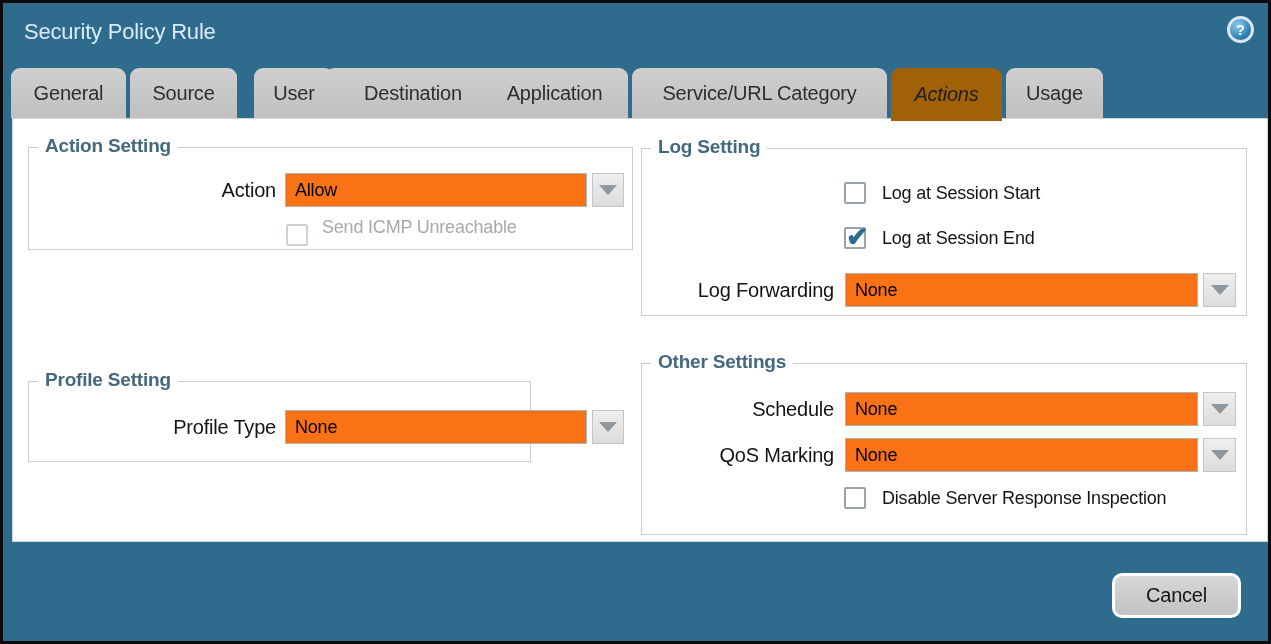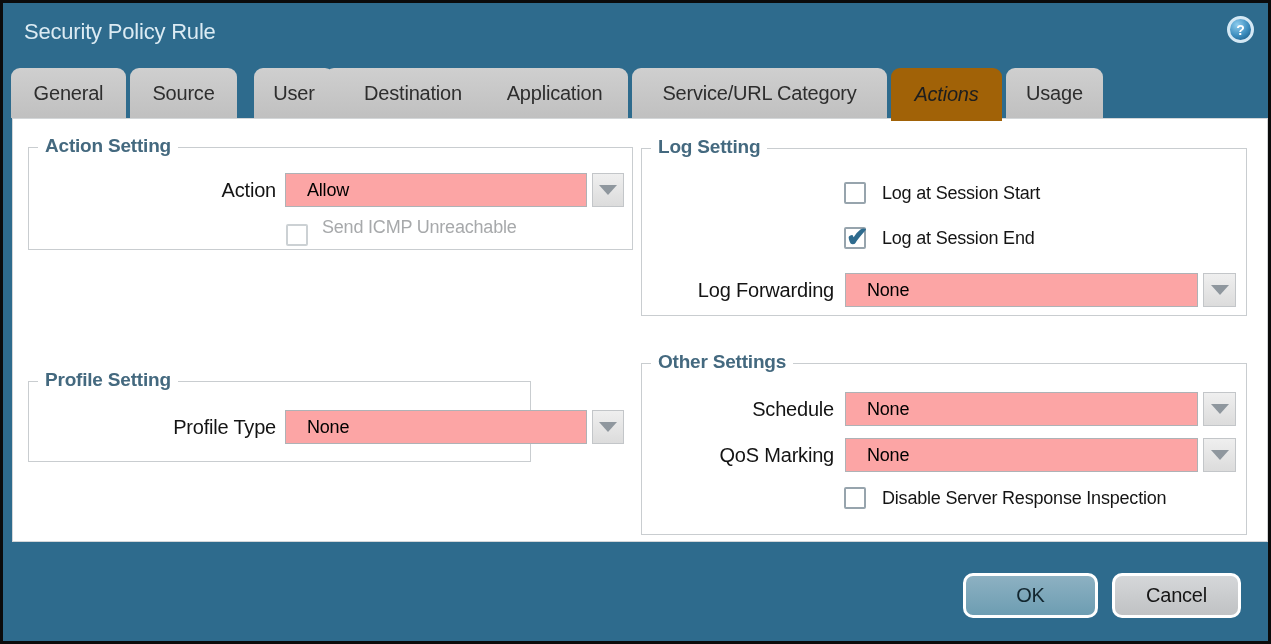--- a/index.html
+++ b/index.html
@@ -69,23 +69,23 @@
   }
 
   
   .form-label {
     position: absolute; height: 34px;
     display: flex; align-items: center; justify-content: flex-end;
     font-size: 20px; color: #141414; white-space: nowrap;
   }
   .dd-value {
     position: absolute; height: 34px;
-    background: #fca5a5; border: 1px solid #aeb2b6;
+    background: #f97316; border: 1px solid #aeb2b6;
     font-size: 18px; color: #000;
-    display: flex; align-items: center; padding-left: 21px;
+    display: flex; align-items: center; padding-left: 9px;
     cursor: pointer; white-space: nowrap;
   }
   .dd-arrow {
     position: absolute; height: 34px; width: 32px;
     background: linear-gradient(#efefef, #dcdcdc);
     border: 1px solid #c3c6c9;
     display: flex; align-items: center; justify-content: center;
     cursor: pointer;
   }
   .tri {
@@ -223,16 +223,15 @@
       <div class="dd-value rc-input row-qos">None</div>
       <div class="dd-arrow rc-arrow row-qos">
         <span class="tri"></span>
       </div>
       <div class="checkbox" id="cb-dsri"></div>
       <div class="cb-label" id="lbl-dsri">Disable Server Response Inspection</div>
     </div>
 
   </div>
 
-  <button class="btn" id="btn-ok">OK</button>
   <button class="btn" id="btn-cancel">Cancel</button>
 
 </div>
 
 </body></html>

